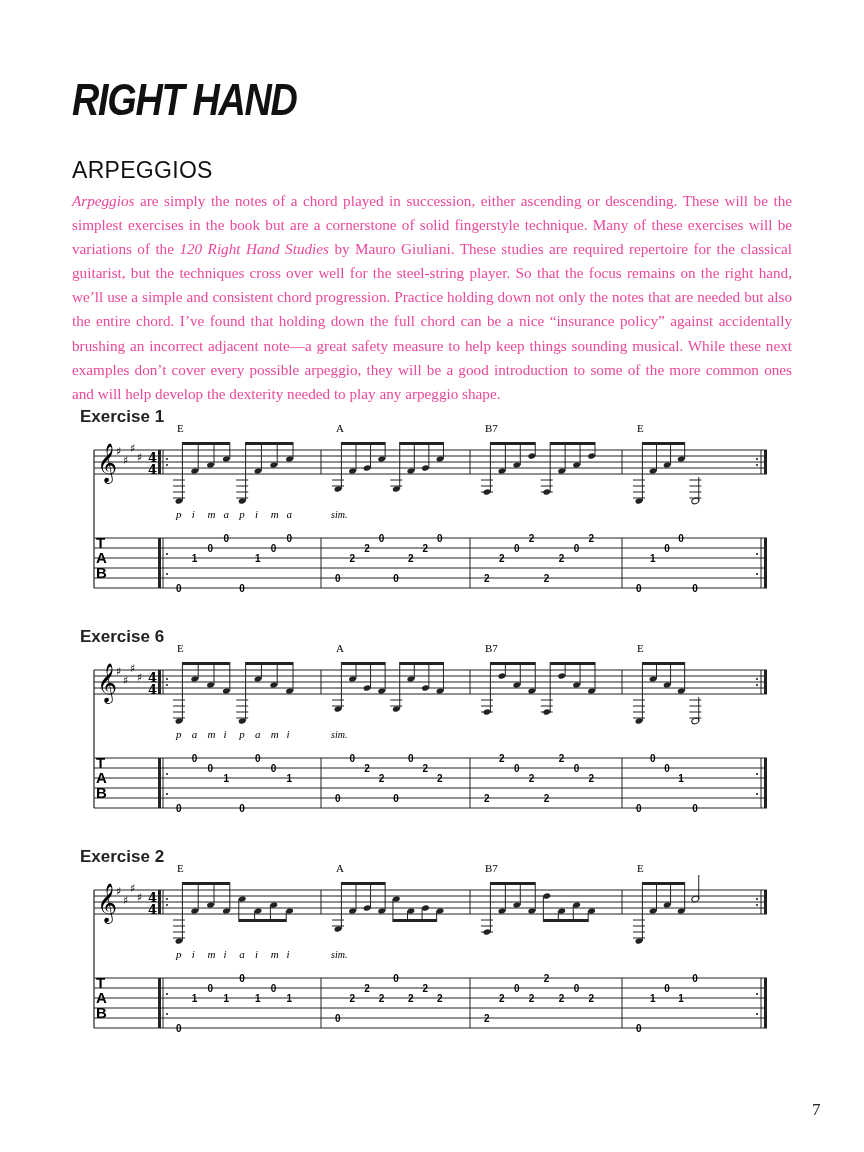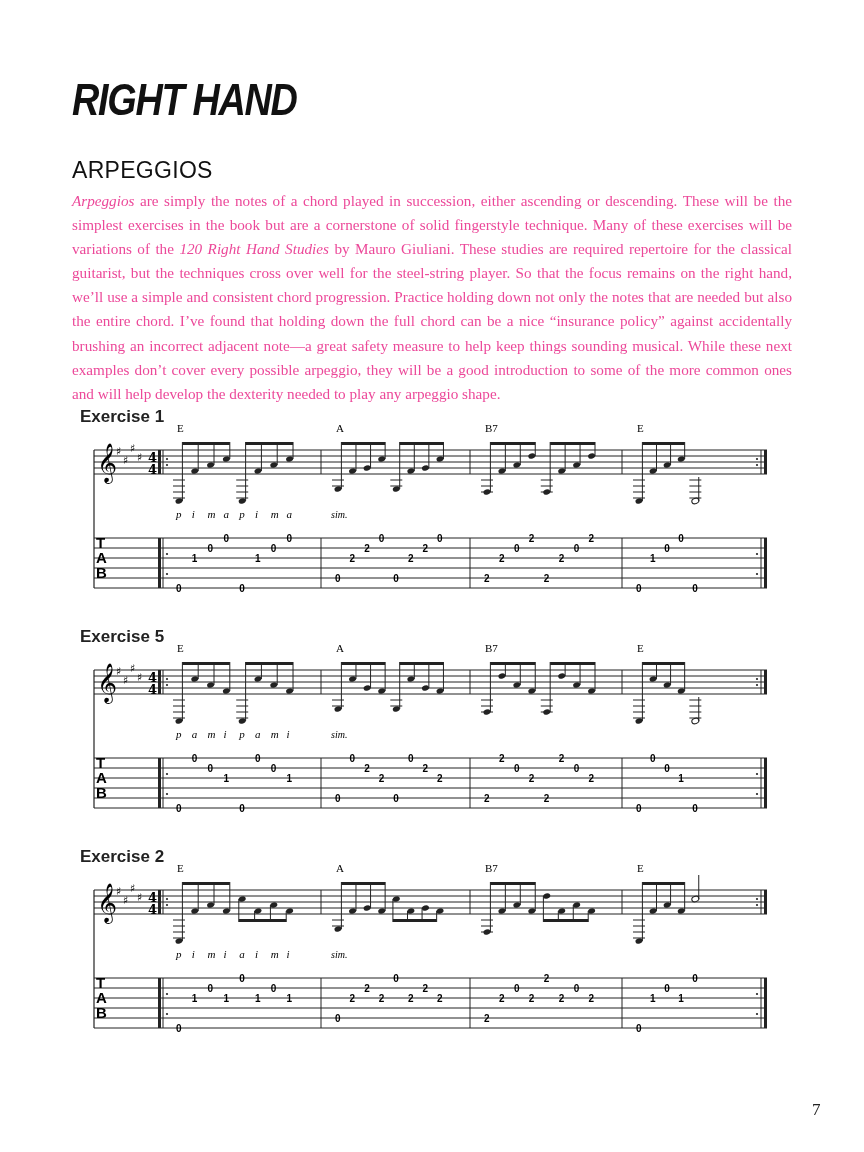--- a/index.html
+++ b/index.html
@@ -213,21 +213,21 @@
       <text x="207.605" y="98" font-size="11" font-style="italic" font-family="Liberation Serif, serif">m</text>
       <text x="223.4075" y="98" font-size="11" font-style="italic" font-family="Liberation Serif, serif">a</text>
       <text x="239.21" y="98" font-size="11" font-style="italic" font-family="Liberation Serif, serif">p</text>
       <text x="255.0125" y="98" font-size="11" font-style="italic" font-family="Liberation Serif, serif">i</text>
       <text x="270.815" y="98" font-size="11" font-style="italic" font-family="Liberation Serif, serif">m</text>
       <text x="286.6175" y="98" font-size="11" font-style="italic" font-family="Liberation Serif, serif">a</text>
       <text x="331" y="98" font-size="10" font-style="italic" font-family="Liberation Serif, serif">sim.</text>
     </g>
   </svg>
 
-<h3 class="exercise-title" style="top:619px">Exercise 5</h3>
+<h3 class="exercise-title" style="top:619px">Exercise 6</h3>
 <svg class="notation" style="top:640px">
     <g>
       <line x1="94" x2="767" y1="30" y2="30" stroke="#222" stroke-width="1"></line>
       <line x1="94" x2="767" y1="36" y2="36" stroke="#222" stroke-width="1"></line>
       <line x1="94" x2="767" y1="42" y2="42" stroke="#222" stroke-width="1"></line>
       <line x1="94" x2="767" y1="48" y2="48" stroke="#222" stroke-width="1"></line>
       <line x1="94" x2="767" y1="54" y2="54" stroke="#222" stroke-width="1"></line>
       <line x1="94" x2="767" y1="118" y2="118" stroke="#222" stroke-width="1"></line>
       <line x1="94" x2="767" y1="128" y2="128" stroke="#222" stroke-width="1"></line>
       <line x1="94" x2="767" y1="138" y2="138" stroke="#222" stroke-width="1"></line>

